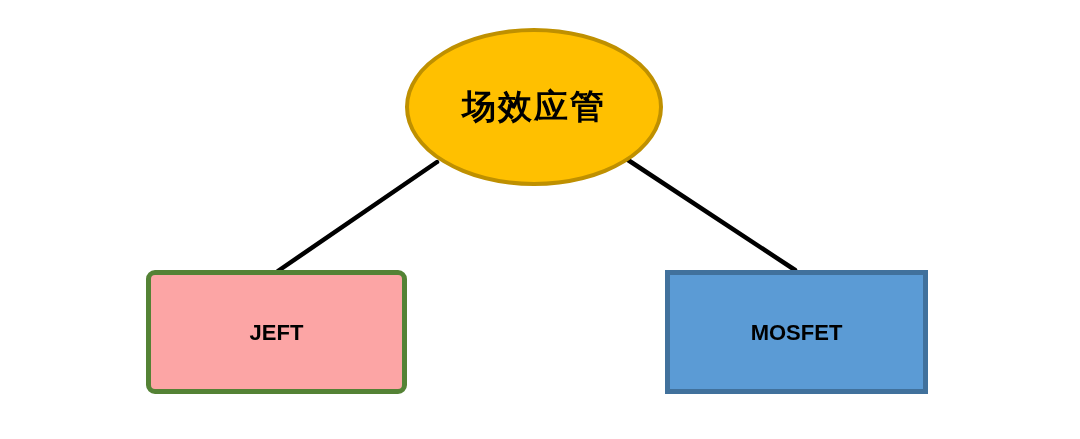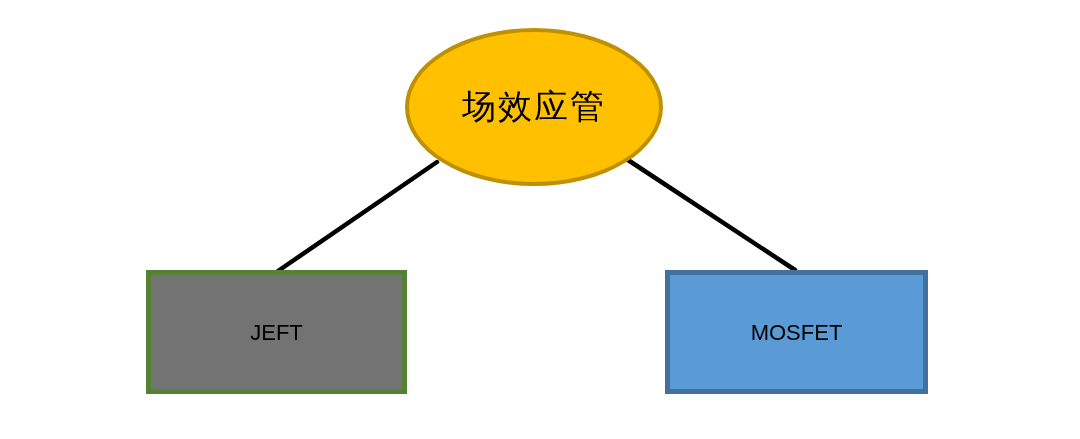--- a/index.html
+++ b/index.html
@@ -22,20 +22,21 @@
     width: 1080px;
     height: 439px;
   }
   .node {
     position: absolute;
     box-sizing: border-box;
     display: flex;
     flex-direction: column;
     justify-content: center;
     text-align: center;
+    font-weight: bold;
   }
   .ellipse {
     left: 405px;
     top: 28px;
     width: 258px;
     height: 158px;
     border: 4px solid;
     border-radius: 50%;
     font-size: 34px;
     letter-spacing: 2px;
@@ -63,21 +64,21 @@
 
   <svg class="connectors" width="1080" height="439" viewBox="0 0 1080 439" aria-hidden="true">
     <line x1="437" y1="162" x2="278" y2="271" stroke-width="4.5" stroke-linecap="round" stroke="#000000"></line>
     <line x1="628" y1="160" x2="795" y2="270" stroke-width="4.5" stroke-linecap="round" stroke="#000000"></line>
   </svg>
 
   <div class="node ellipse" style="background-color: rgb(255, 192, 0); border-color: rgb(191, 144, 0);">
     <span>场效应管</span>
   </div>
 
-  <div class="node box box-left" style="background-color: #737373; border-color: rgb(84, 130, 53);">
+  <div class="node box box-left" style="background-color: #fca5a5; border-color: rgb(84, 130, 53); border-radius: 9px;">
     <span>JEFT</span>
   </div>
 
   <div class="node box box-right" style="background-color: rgb(91, 155, 213); border-color: rgb(65, 113, 156);">
     <span>MOSFET</span>
   </div>
 
 </div>
 
 </body></html>

